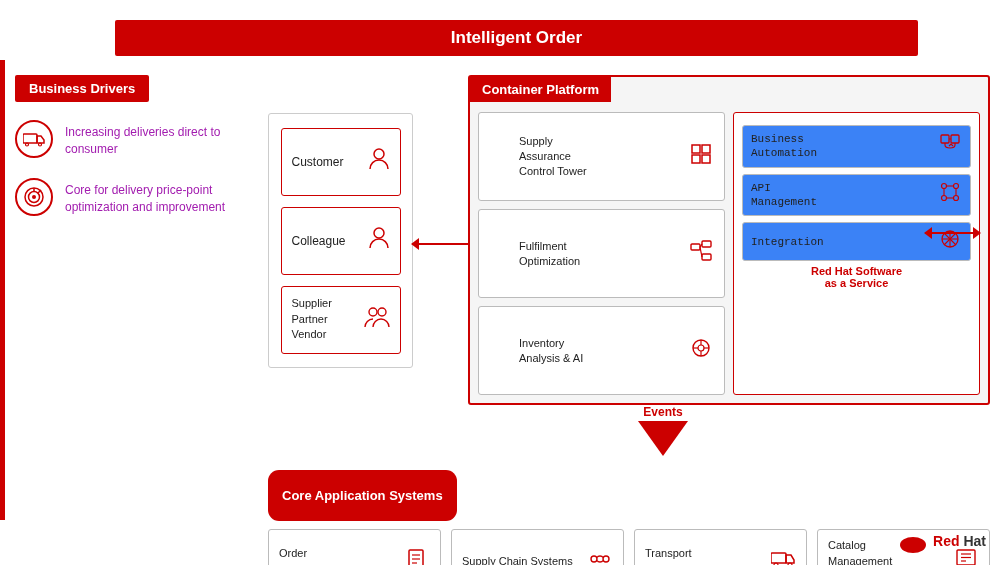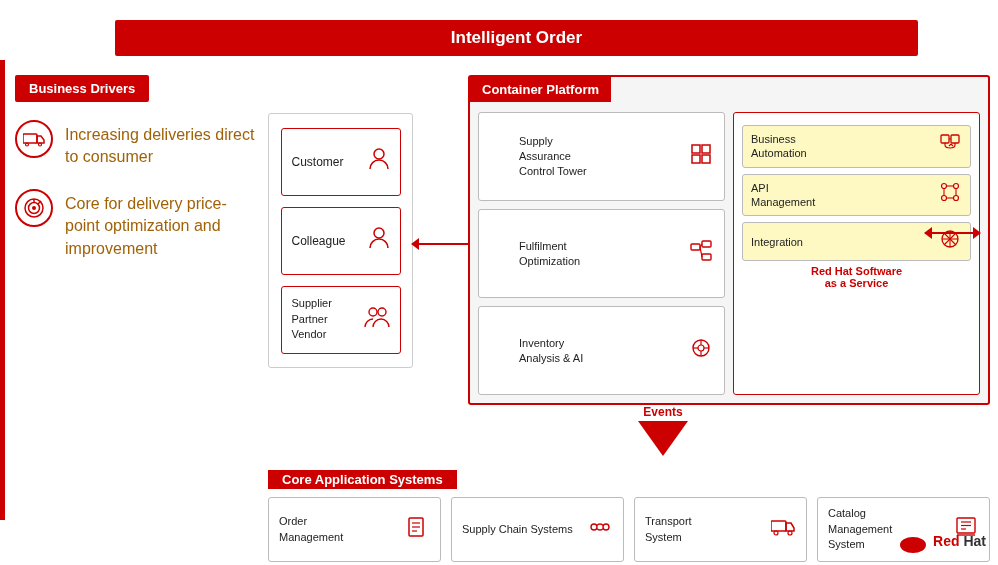--- a/index.html
+++ b/index.html
@@ -70,22 +70,22 @@
       border: 2px solid #cc0000;
       border-radius: 50%;
       display: flex;
       align-items: center;
       justify-content: center;
       color: #cc0000;
       font-size: 16px;
     }
 
     .driver-text {
-      font-size: 16px;
-      color: #a16207;
+      font-size: 12px;
+      color: #a21caf;
       line-height: 1.4;
       padding-top: 4px;
     }
 
     
     .main-area {
       position: absolute;
       top: 75px;
       left: 268px;
       right: 8px;
@@ -227,25 +227,26 @@
     .saas-cards {
       display: flex;
       flex-direction: column;
       gap: 6px;
       margin-top: 6px;
     }
 
     .saas-card {
       border: 1.5px solid #bbb;
       border-radius: 3px;
-      background: #fef9c3;
+      background: #3b82f6;
       padding: 6px 8px;
       display: flex;
       align-items: center;
       justify-content: space-between;
+      font-family: Liberation Mono, monospace;
     }
 
     .saas-card-label {
       font-size: 11px;
       color: #222;
       line-height: 1.3;
     }
 
     .saas-card-icon {
       color: #cc0000;
@@ -287,23 +288,23 @@
       left: 0;
       right: 0;
       height: 135px;
     }
 
     .core-systems-title {
       background: #cc0000;
       color: #fff;
       font-weight: bold;
       font-size: 13px;
-      padding: 2px 14px;
+      padding: 18px 14px;
       display: inline-block;
-      border-radius: 0;
+      border-radius: 11px;
       margin-bottom: 8px;
     }
 
     .core-systems-cards {
       display: flex;
       gap: 10px;
       flex-wrap: nowrap;
     }
 
     .sys-card {

